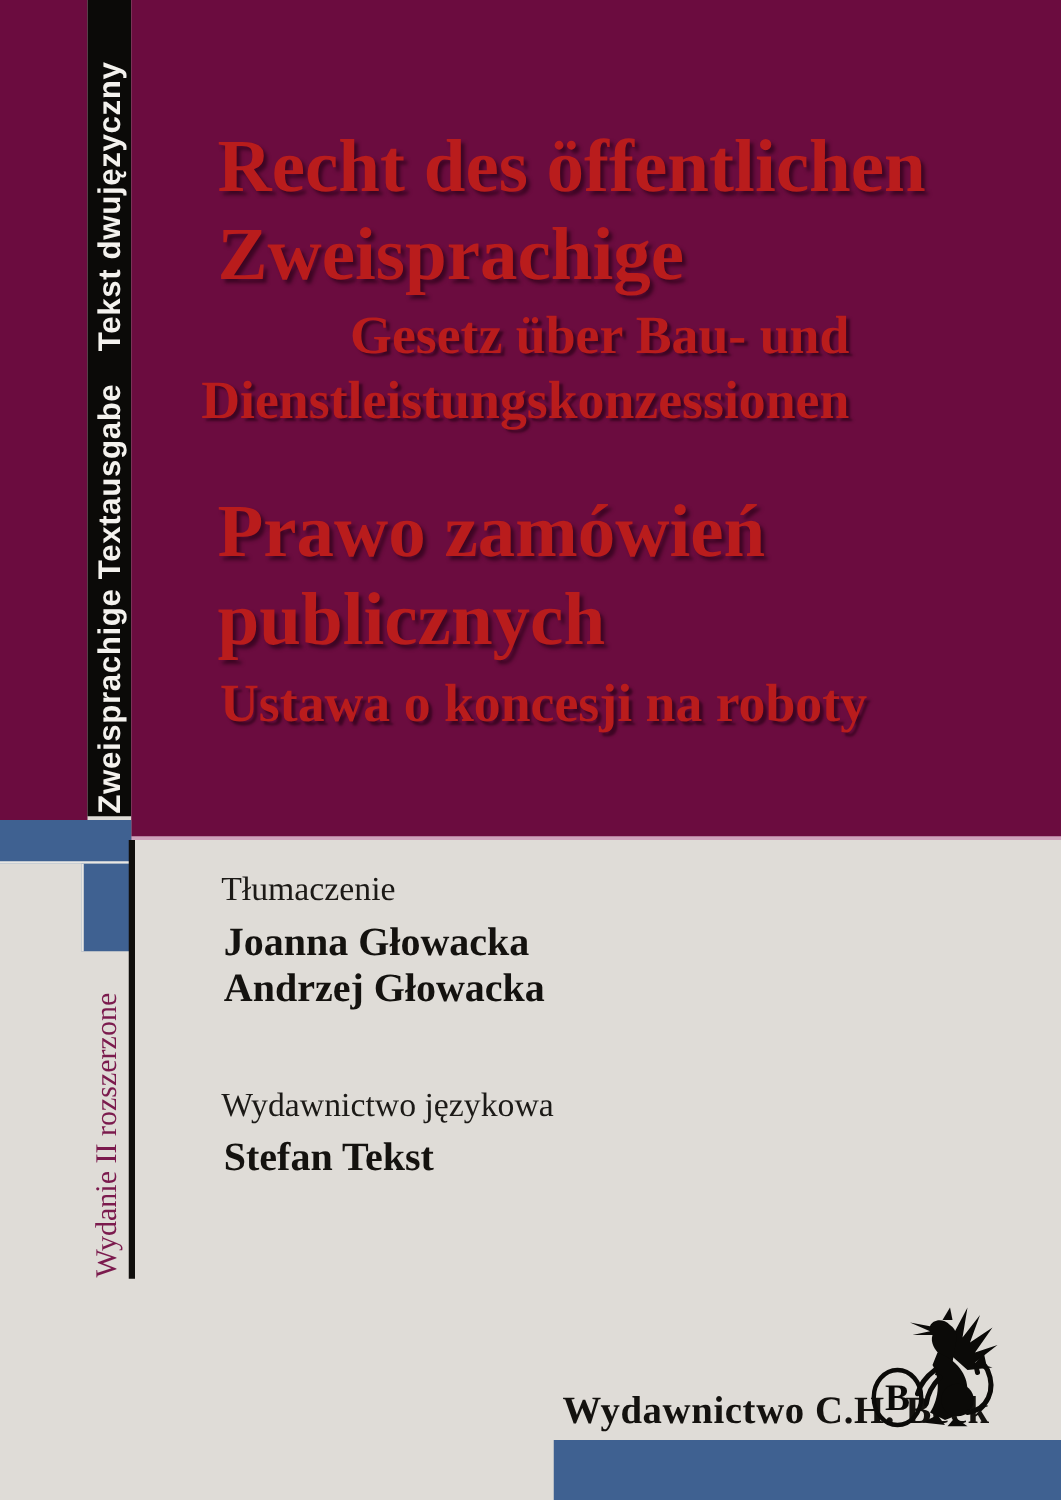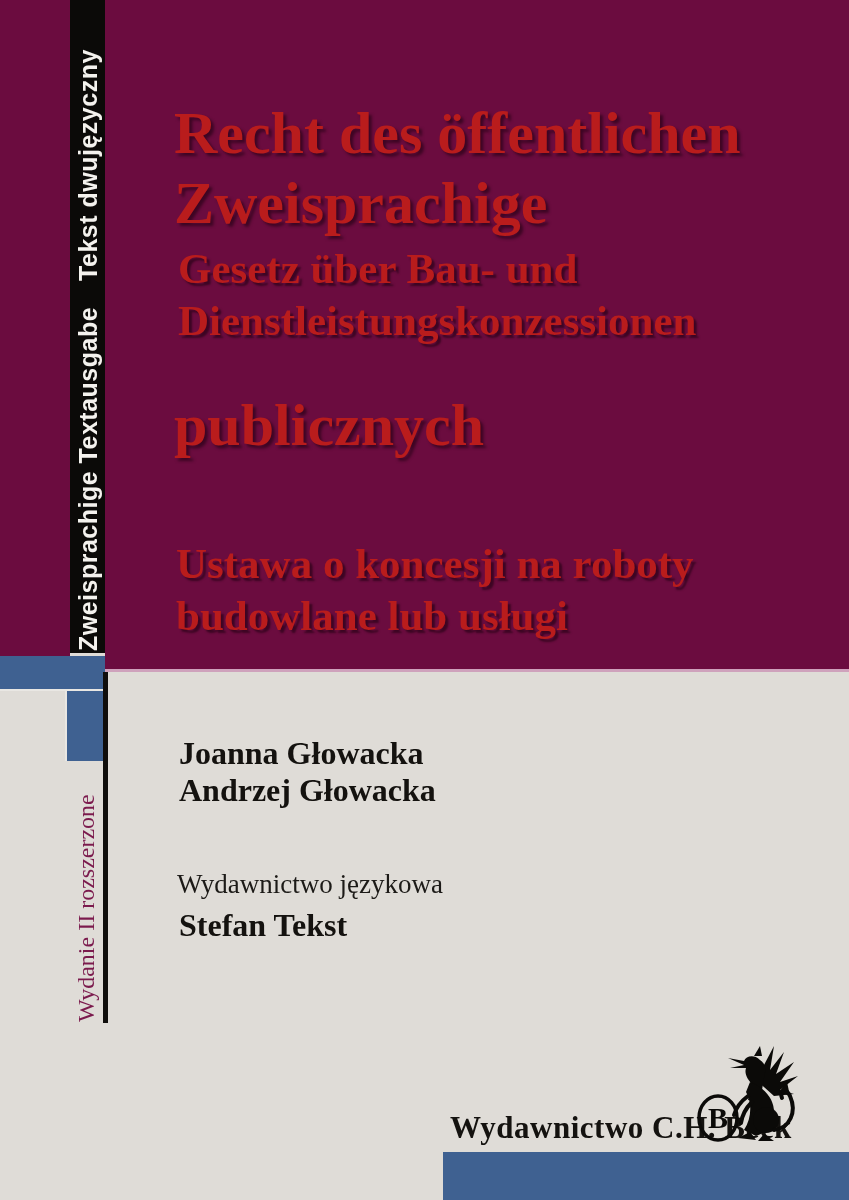--- a/index.html
+++ b/index.html
@@ -47,21 +47,21 @@
   .title-block{position:absolute;color:#b91c1c;}
   .big-title{
     font-size:60px;font-weight:bold;line-height:70px;
     text-shadow:3px 3px 3px rgba(30,0,16,0.6);
   }
   .sub-title{
     font-size:43px;font-weight:bold;line-height:52px;
     text-shadow:3px 3px 2px rgba(30,0,16,0.6);
   }
   #german-title{left:174px;top:98px;}
-  #german-subtitle{left:178px;top:243px;}
+  #german-subtitle{left:161px;top:243px;text-align:right;}
   #polish-title{left:174px;top:390px;}
   #polish-subtitle{left:176px;top:538px;}
 
   
   .credit-label{position:absolute;left:177px;font-size:27px;color:#1c1a17;}
   .credit-name{position:absolute;left:179px;font-size:32px;font-weight:bold;color:#14120f;line-height:38px;}
   #lbl-translation{top:696px;}
   #name-translator1{top:734px;text-align:right;}
   #name-translator2{top:771px;}
   #lbl-consultation{top:869px;}
@@ -97,27 +97,28 @@
   <div id="german-title" class="title-block">
     <div class="big-title">Recht des öffentlichen</div>
     <div class="big-title">Zweisprachige</div>
   </div>
   <div id="german-subtitle" class="title-block">
     <div class="sub-title">Gesetz über Bau- und</div>
     <div class="sub-title">Dienstleistungskonzessionen</div>
   </div>
 
   <div id="polish-title" class="title-block">
+    <div class="big-title">Prawo zamówień</div>
     <div class="big-title">publicznych</div>
   </div>
   <div id="polish-subtitle" class="title-block">
     <div class="sub-title">Ustawa o koncesji na roboty</div>
-    <div class="sub-title">budowlane lub  usługi</div>
   </div>
 
+  <div id="lbl-translation" class="credit-label">Tłumaczenie</div>
   <div id="name-translator1" class="credit-name">Joanna Głowacka</div>
   <div id="name-translator2" class="credit-name">Andrzej Głowacka</div>
   <div id="lbl-consultation" class="credit-label">Wydawnictwo językowa</div>
   <div id="name-consultant" class="credit-name">Stefan Tekst</div>
 
   <div id="publisher-name">Wydawnictwo C.H. Beck</div>
 
   <svg id="publisher-logo" viewBox="0 0 112 104" aria-hidden="true">
 
     <ellipse cx="24" cy="74" rx="19" ry="22" fill="none" stroke="#0b0a08" stroke-width="3.5"></ellipse>

